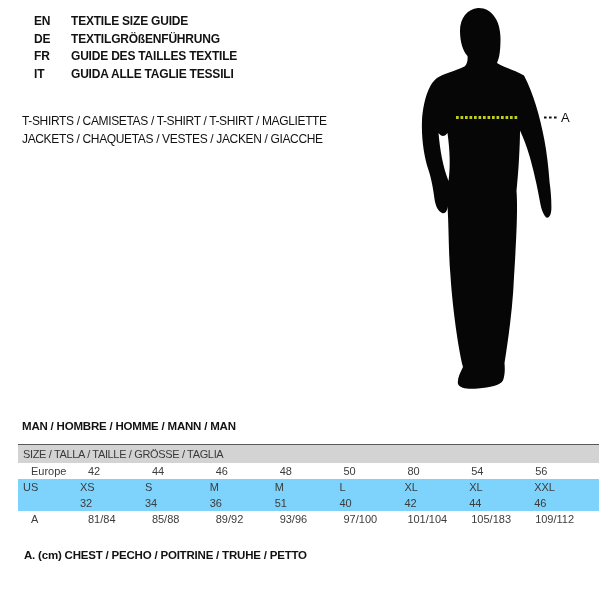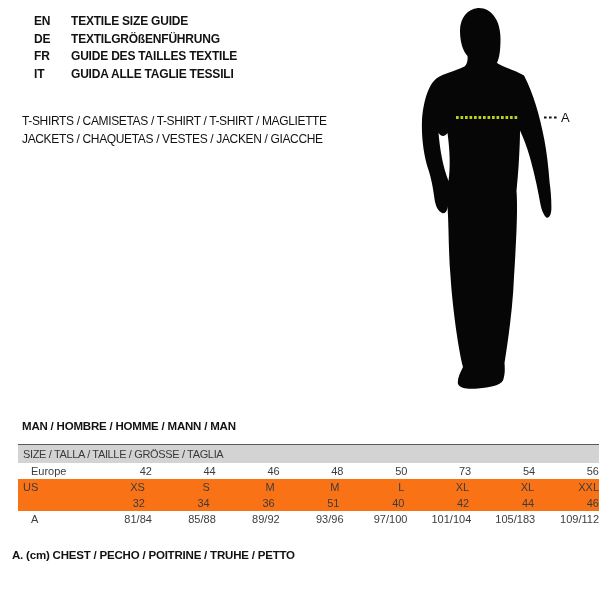--- a/index.html
+++ b/index.html
@@ -22,25 +22,25 @@
   .size-table{position:absolute;left:18px;top:444px;width:581px;}
   .thead{
     height:19px;background:#d3d3d3;border-top:1.5px solid #5a5a5a;box-sizing:border-box;
     display:flex;align-items:center;padding-left:5px;font-size:11px;color:#3a3a3a;letter-spacing:-0.35px;
   }
   .trow{
     height:16px;display:grid;grid-template-columns:62px repeat(8,1fr);
     align-items:center;font-size:11px;color:#3c3c3c;
   }
   .trow .tlabel{padding-left:5px;}
-  .trow .tval{text-align:right;}
-  .row-gray{background:#f97316;}
+  .trow .tval{text-align:left;}
+  .row-gray{background:#7dd3fc;}
   .row-white{background:#ffffff;margin-left:8px;}
   
-  .footnote{position:absolute;left:12px;top:549px;font-weight:bold;font-size:11.5px;letter-spacing:-0.2px;}
+  .footnote{position:absolute;left:24px;top:549px;font-weight:bold;font-size:11.5px;letter-spacing:-0.2px;}
 </style>
 </head>
 <body>
 
 <div class="lang-block">
   <div class="lang-row">
     <span class="lang-code">EN</span>
     <span class="lang-label">TEXTILE SIZE GUIDE</span>
   </div>
   <div class="lang-row">
@@ -113,21 +113,21 @@
     <span>SIZE / TALLA / TAILLE / GRÖSSE / TAGLIA</span>
   </div>
 
   <div class="trow row-white">
     <span class="tlabel">Europe</span>
     <span class="tval">42</span>
     <span class="tval">44</span>
     <span class="tval">46</span>
     <span class="tval">48</span>
     <span class="tval">50</span>
-    <span class="tval">73</span>
+    <span class="tval">80</span>
     <span class="tval">54</span>
     <span class="tval">56</span>
   </div>
 
   <div class="trow row-gray">
     <span class="tlabel">US</span>
     <span class="tval">XS</span>
     <span class="tval">S</span>
     <span class="tval">M</span>
     <span class="tval">M</span>

